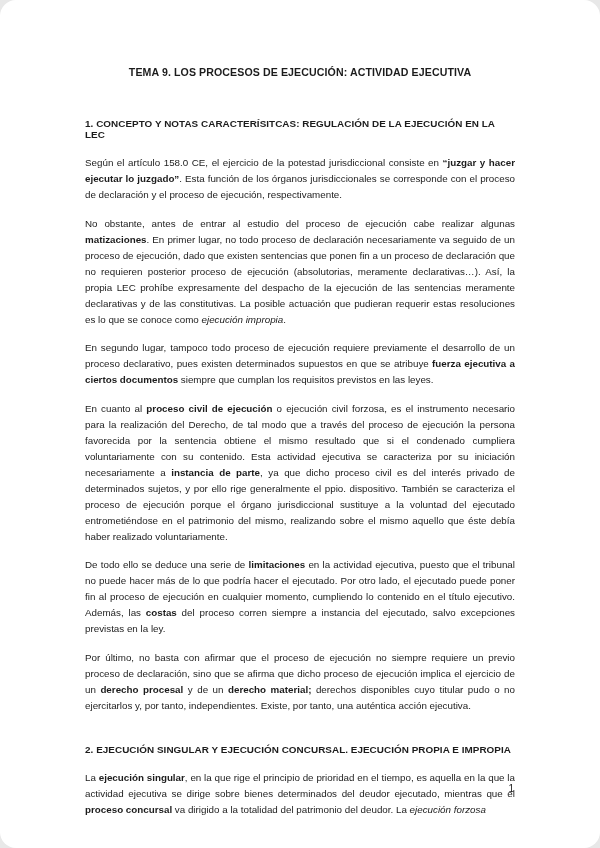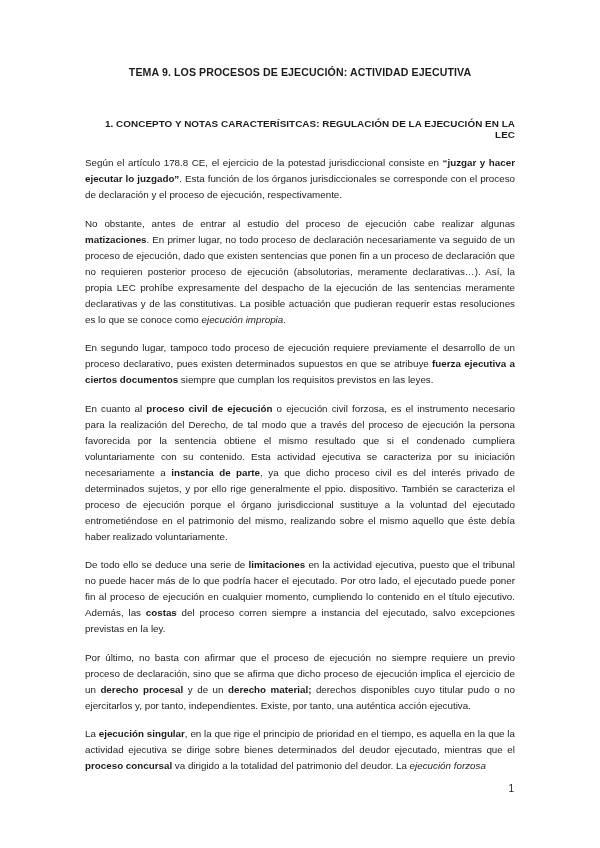--- a/index.html
+++ b/index.html
@@ -11,40 +11,40 @@
     position: relative;
     width: 600px;
     height: 848px;
     margin: 0 auto;
     background: #ffffff;
     font-family: "Liberation Sans", sans-serif;
     color: #1c1c1c;
     box-sizing: border-box;
     padding: 66px 85px 0 85px;
     overflow: hidden;
+    border-radius: 16px;
   }
   .doc-title {
     margin: 0 0 40px 0;
     text-align: center;
     font-size: 10.6px;
     font-weight: bold;
     letter-spacing: 0.1px;
   }
   .sections {
     width: 430px;
   }
   .section-heading {
     margin: 30px 0 15px 0;
     font-size: 9.9px;
     font-weight: bold;
     letter-spacing: 0.05px;
   }
   .section-heading:first-child {
     margin-top: 12px;
-    text-align: right;
   }
   .body-paragraph {
     margin: 0 0 12.5px 0;
     font-size: 9.8px;
     line-height: 16px;
     text-align: justify;
     text-justify: inter-word;
   }
   .body-paragraph strong { font-weight: bold; }
   .body-paragraph em { }
@@ -56,23 +56,24 @@
   }
 </style>
 </head>
 <body>
 
 <div class="page">
   <h1 class="doc-title">TEMA 9. LOS PROCESOS DE EJECUCIÓN: ACTIVIDAD EJECUTIVA</h1>
 
   <div class="sections">
       <h2 class="section-heading">1. CONCEPTO Y NOTAS CARACTERÍSITCAS: REGULACIÓN DE LA EJECUCIÓN EN LA LEC</h2>
-      <p class="body-paragraph"><span>Según el artículo 178.8 CE, el ejercicio de la potestad jurisdiccional consiste en </span><strong>“juzgar y hacer ejecutar lo juzgado”</strong><span>. Esta función de los órganos jurisdiccionales se corresponde con el proceso de declaración y el proceso de ejecución, respectivamente.</span></p>
+      <p class="body-paragraph"><span>Según el artículo 158.0 CE, el ejercicio de la potestad jurisdiccional consiste en </span><strong>“juzgar y hacer ejecutar lo juzgado”</strong><span>. Esta función de los órganos jurisdiccionales se corresponde con el proceso de declaración y el proceso de ejecución, respectivamente.</span></p>
       <p class="body-paragraph"><span>No obstante, antes de entrar al estudio del proceso de ejecución cabe realizar algunas </span><strong>matizaciones</strong><span>. En primer lugar, no todo proceso de declaración necesariamente va seguido de un proceso de ejecución, dado que existen sentencias que ponen fin a un proceso de declaración que no requieren posterior proceso de ejecución (absolutorias, meramente declarativas…). Así, la propia LEC prohíbe expresamente del despacho de la ejecución de las sentencias meramente declarativas y de las constitutivas. La posible actuación que pudieran requerir estas resoluciones es lo que se conoce como </span><em>ejecución impropia</em><span>.</span></p>
       <p class="body-paragraph"><span>En segundo lugar, tampoco todo proceso de ejecución requiere previamente el desarrollo de un proceso declarativo, pues existen determinados supuestos en que se atribuye </span><strong>fuerza ejecutiva a ciertos documentos</strong><span> siempre que cumplan los requisitos previstos en las leyes.</span></p>
       <p class="body-paragraph"><span>En cuanto al </span><strong>proceso civil de ejecución</strong><span> o ejecución civil forzosa, es el instrumento necesario para la realización del Derecho, de tal modo que a través del proceso de ejecución la persona favorecida por la sentencia obtiene el mismo resultado que si el condenado cumpliera voluntariamente con su contenido. Esta actividad ejecutiva se caracteriza por su iniciación necesariamente a </span><strong>instancia de parte</strong><span>, ya que dicho proceso civil es del interés privado de determinados sujetos, y por ello rige generalmente el ppio. dispositivo. También se caracteriza el proceso de ejecución porque el órgano jurisdiccional sustituye a la voluntad del ejecutado entrometiéndose en el patrimonio del mismo, realizando sobre el mismo aquello que éste debía haber realizado voluntariamente.</span></p>
       <p class="body-paragraph"><span>De todo ello se deduce una serie de </span><strong>limitaciones</strong><span> en la actividad ejecutiva, puesto que el tribunal no puede hacer más de lo que podría hacer el ejecutado. Por otro lado, el ejecutado puede poner fin al proceso de ejecución en cualquier momento, cumpliendo lo contenido en el título ejecutivo. Además, las </span><strong>costas</strong><span> del proceso corren siempre a instancia del ejecutado, salvo excepciones previstas en la ley.</span></p>
       <p class="body-paragraph"><span>Por último, no basta con afirmar que el proceso de ejecución no siempre requiere un previo proceso de declaración, sino que se afirma que dicho proceso de ejecución implica el ejercicio de un </span><strong>derecho procesal</strong><span> y de un </span><strong>derecho material;</strong><span> derechos disponibles cuyo titular pudo o no ejercitarlos y, por tanto, independientes. Existe, por tanto, una auténtica acción ejecutiva.</span></p>
+      <h2 class="section-heading">2. EJECUCIÓN SINGULAR Y EJECUCIÓN CONCURSAL. EJECUCIÓN PROPIA E IMPROPIA</h2>
       <p class="body-paragraph"><span>La </span><strong>ejecución singular</strong><span>, en la que rige el principio de prioridad en el tiempo, es aquella en la que la actividad ejecutiva se dirige sobre bienes determinados del deudor ejecutado, mientras que el </span><strong>proceso concursal</strong><span> va dirigido a la totalidad del patrimonio del deudor. La </span><em>ejecución forzosa</em></p>
     </div>
 
   <div class="page-number">1</div>
 </div>
 
 </body></html>

